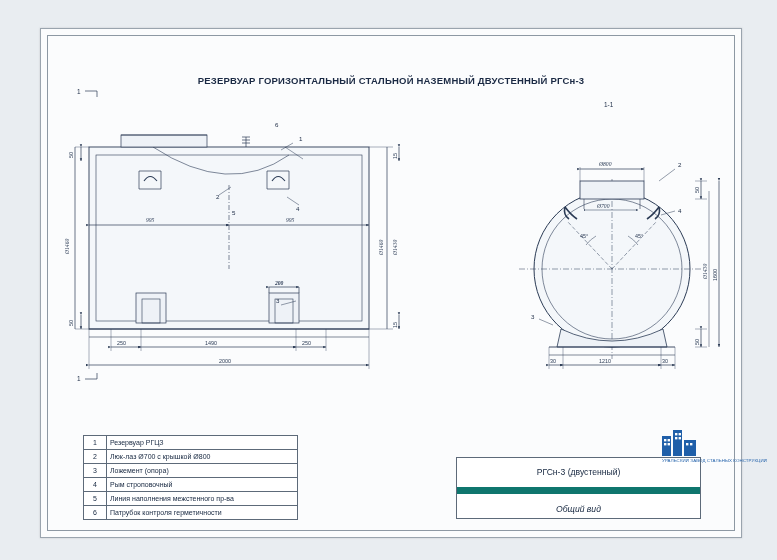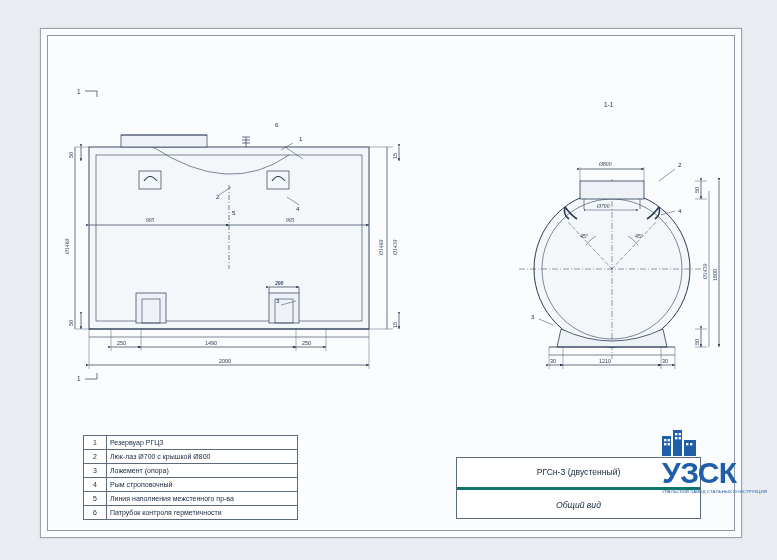--- a/index.html
+++ b/index.html
@@ -107,21 +107,21 @@
     height: 60px;
     border: 1px solid #5d6a79;
     background: #fff;
   }
   .tb-row {
     height: 29px;
     line-height: 29px;
     text-align: center;
     font-size: 8.6px;
     color: #15263f;
-    border-bottom: 3px solid #0f766e;
+    border-bottom: 7px solid #0f766e;
   }
   .tb-row.last {
     border-bottom: none;
     height: 30px;
     line-height: 30px;
     font-style: italic;
   }
   
   .logo {
     position: absolute;
@@ -152,20 +152,21 @@
     margin-top: 1px;
   }
 </style>
 </head>
 <body>
 
 <div id="root">
   <div class="sheet">
     <div class="inner-frame"></div>
 
+    <div class="title">РЕЗЕРВУАР ГОРИЗОНТАЛЬНЫЙ СТАЛЬНОЙ НАЗЕМНЫЙ ДВУСТЕННЫЙ РГСн-3</div>
 
     <svg class="draw" viewBox="0 0 700 508">
       <defs>
         <marker id="ar" markerWidth="6" markerHeight="6" refX="5" refY="2" orient="auto">
           <path d="M0,0 L5,2 L0,4 z" fill="#2b3b55"></path>
         </marker>
         <marker id="arS" markerWidth="5" markerHeight="5" refX="4" refY="1.8" orient="auto">
           <path d="M0,0 L4,1.8 L0,3.6 z" fill="#2b3b55"></path>
         </marker>
       </defs>
@@ -390,16 +391,15 @@
         <rect x="2" y="13" width="2.4" height="2.4" fill="#fbfcfd"></rect>
         <rect x="5.6" y="13" width="2.4" height="2.4" fill="#fbfcfd"></rect>
         <rect x="13" y="3" width="2.4" height="2.4" fill="#fbfcfd"></rect>
         <rect x="16.6" y="3" width="2.4" height="2.4" fill="#fbfcfd"></rect>
         <rect x="13" y="7" width="2.4" height="2.4" fill="#fbfcfd"></rect>
         <rect x="16.6" y="7" width="2.4" height="2.4" fill="#fbfcfd"></rect>
         <rect x="24" y="13" width="2.4" height="2.4" fill="#fbfcfd"></rect>
         <rect x="28" y="13" width="2.4" height="2.4" fill="#fbfcfd"></rect>
       </svg>
     </div>
-    <div class="logo-text">УЗСК</div>
     <div class="logo-sub">УРАЛЬСКИЙ ЗАВОД СТАЛЬНЫХ КОНСТРУКЦИЙ</div>
   </div>
 </div>
 
 </body></html>

